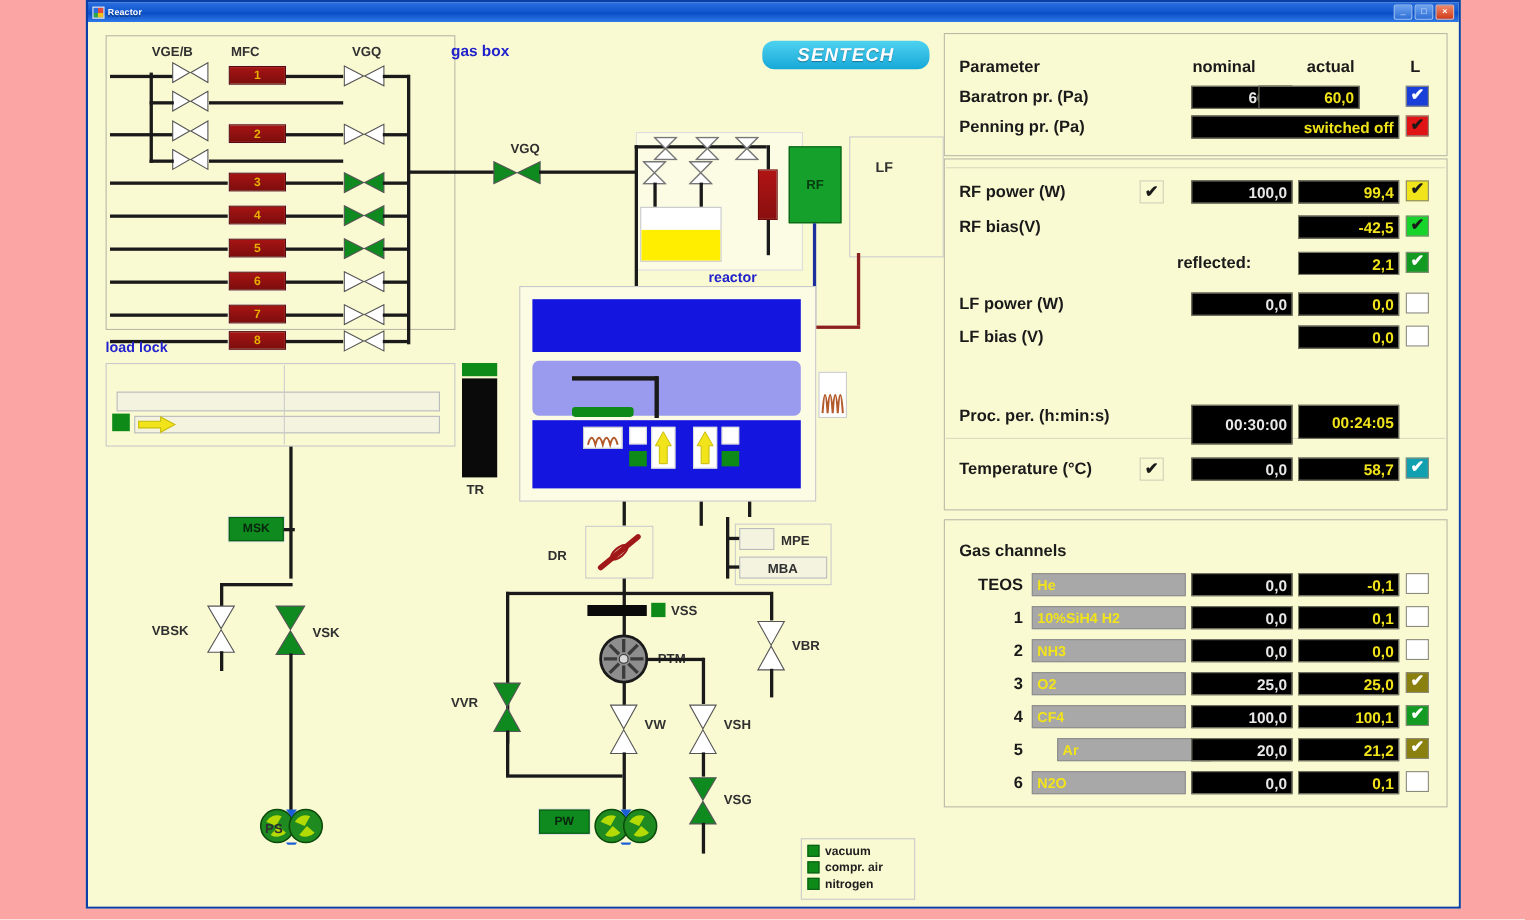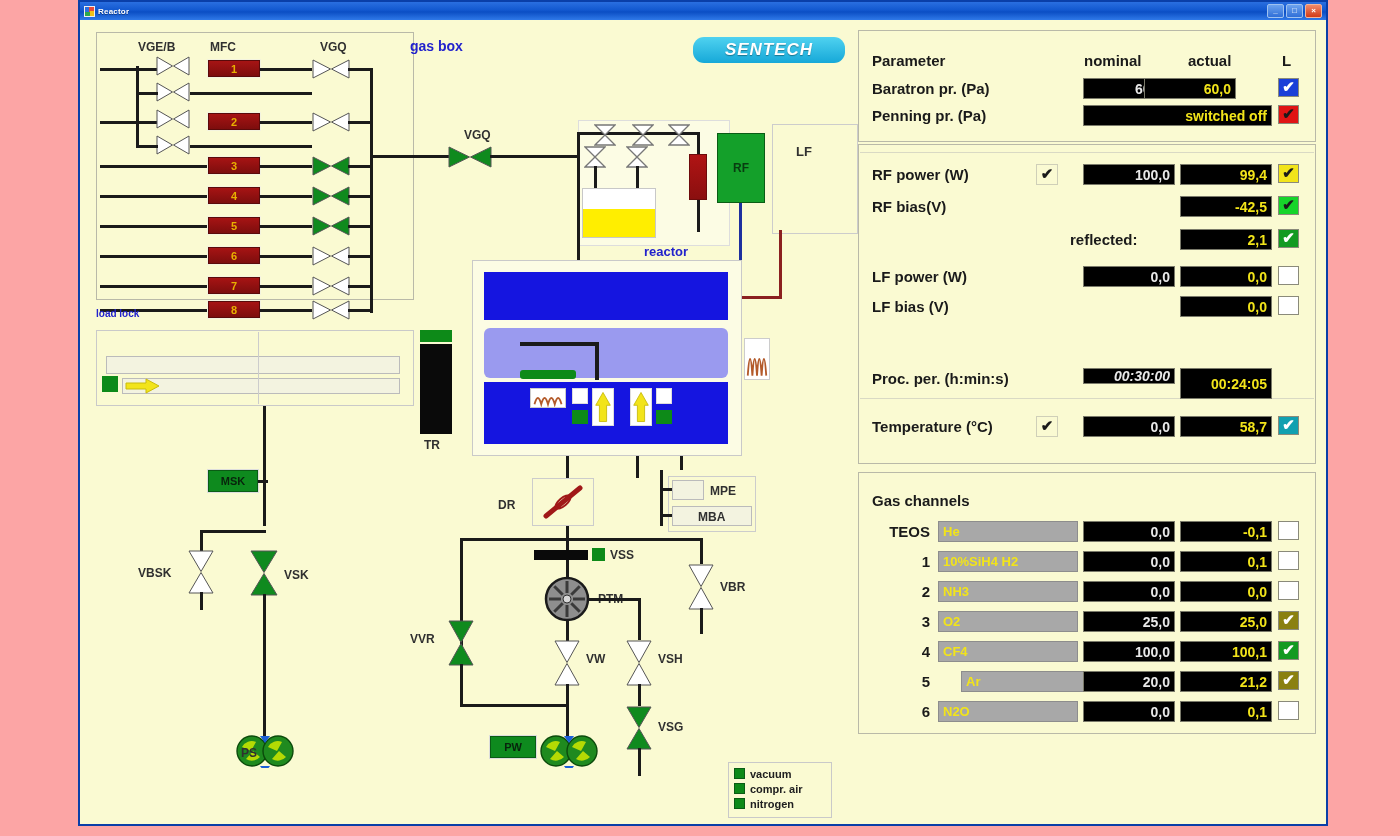--- a/index.html
+++ b/index.html
@@ -278,21 +278,21 @@
             <path d="M11,3 L19,17.1 L14.96,17.1 L14.96,35 L7.04,35 L7.04,17.1 L3,17.1 Z" fill="#f2e41a" stroke="#c9bc0d" stroke-width="1"></path>
           </svg>
           <div class="pinbox" style="left:576px;top:368px;width:16px;height:16px;"></div>
           <div class="greensq" style="left:576px;top:390px;width:16px;height:14px;"></div>
           <svg style="position:absolute;left:664px;top:318px;background:#fff;border:1px solid #ccc;box-sizing:border-box;" width="26" height="42" viewBox="0 0 26 42">
             <path d="M3,39 q2.5,-36 5,0 q2.5,-36 5,0 q2.5,-36 5,0 q2.5,-36 5,0 " fill="none" stroke="#b35a2a" stroke-width="2"></path>
           </svg>
           <div class="pipe v" style="left:486px;top:436px;height:22px;"></div>
           <div class="pipe v" style="left:556px;top:436px;height:22px;"></div>
           <div class="pipe v" style="left:600px;top:436px;height:14px;"></div>
-          <div class="plabel" style="left:16px;top:288px;font-size:10px;">load lock</div>
+          <div class="plabel" style="left:16px;top:288px;font-size:13px;">load lock</div>
           <div class="ll-outer" style="left:16px;top:310px;width:318px;height:76px;"></div>
           <div class="ll-bar" style="left:26px;top:336px;width:294px;height:18px;"></div>
           <div class="ll-bar" style="left:42px;top:358px;width:278px;height:16px;"></div>
           <div class="greensq" style="left:22px;top:356px;width:16px;height:16px;"></div>
           <svg style="position:absolute;left:44px;top:357px;" width="38" height="18" viewBox="0 0 38 18">
             <path d="M2,6 L22,6 L22,2 L35,9 L22,16 L22,12 L2,12 Z" fill="#f2e41a" stroke="#c9bc0d"></path>
           </svg>
           <div class="pipe v" style="left:178px;top:312px;width:1px;height:72px;background:#ccc;"></div>
           <div class="greensq" style="left:340px;top:310px;width:32px;height:12px;"></div>
           <div class="blackbar" style="left:340px;top:324px;width:32px;height:90px;"></div>
@@ -465,21 +465,21 @@
           <div class="rowlbl" style="left:792px;top:248px;">LF power (W)</div>
           <div class="fld nom" style="left:1003px;top:246px;width:92px;height:21px;">0,0</div>
           <div class="fld act" style="left:1100px;top:246px;width:92px;height:21px;">0,0</div>
           <div class="cb" style="left:1198px;top:246px;background:#ffffff;"></div>
           <div class="rowlbl" style="left:792px;top:278px;">LF bias (V)</div>
           <div class="fld act" style="left:1100px;top:276px;width:92px;height:21px;">0,0</div>
           <div class="cb" style="left:1198px;top:276px;background:#ffffff;"></div>
           <div class="sep" style="left:780px;top:132px;width:454px;"></div>
           <div class="sep" style="left:780px;top:378px;width:454px;"></div>
           <div class="rowlbl" style="left:792px;top:350px;">Proc. per. (h:min:s)</div>
-          <div class="fld nom" style="left:1003px;top:348px;width:92px;height:16px;font-style:italic;">00:30:00</div>
+          <div class="fld nom" style="left:1003px;top:348px;width:92px;height:36px;">00:30:00</div>
           <div class="fld act" style="left:1100px;top:348px;width:92px;height:31px;">00:24:05</div>
           <div class="rowlbl" style="left:792px;top:398px;">Temperature (°C)</div>
           <div style="position:absolute;left:956px;top:396px;width:22px;height:21px;background:#fafad2;border:1px solid #cfcfb8;box-sizing:border-box;">
             <span style="position:absolute;left:50%;top:50%;transform:translate(-50%,-55%);font-size:15px;font-weight:bold;color:#1a1a1a;">✔</span>
           </div>
           <div class="fld nom" style="left:1003px;top:396px;width:92px;height:21px;">0,0</div>
           <div class="fld act" style="left:1100px;top:396px;width:92px;height:21px;">58,7</div>
           <div class="cb" style="left:1198px;top:396px;background:#11a0b0;">
             <span class="tick" style="color:#ffffff;">✔</span>
           </div>

